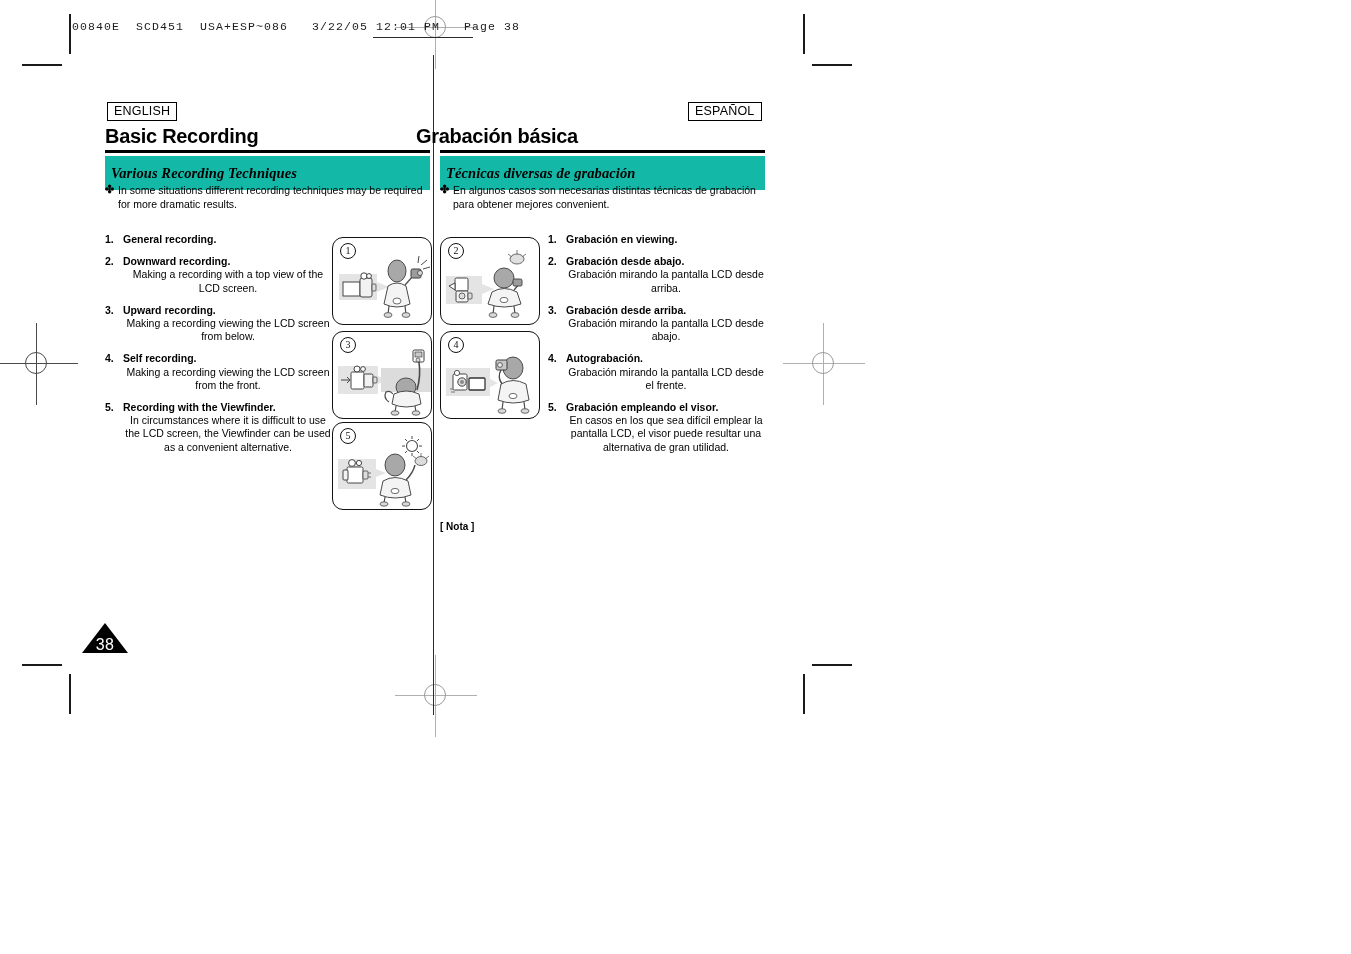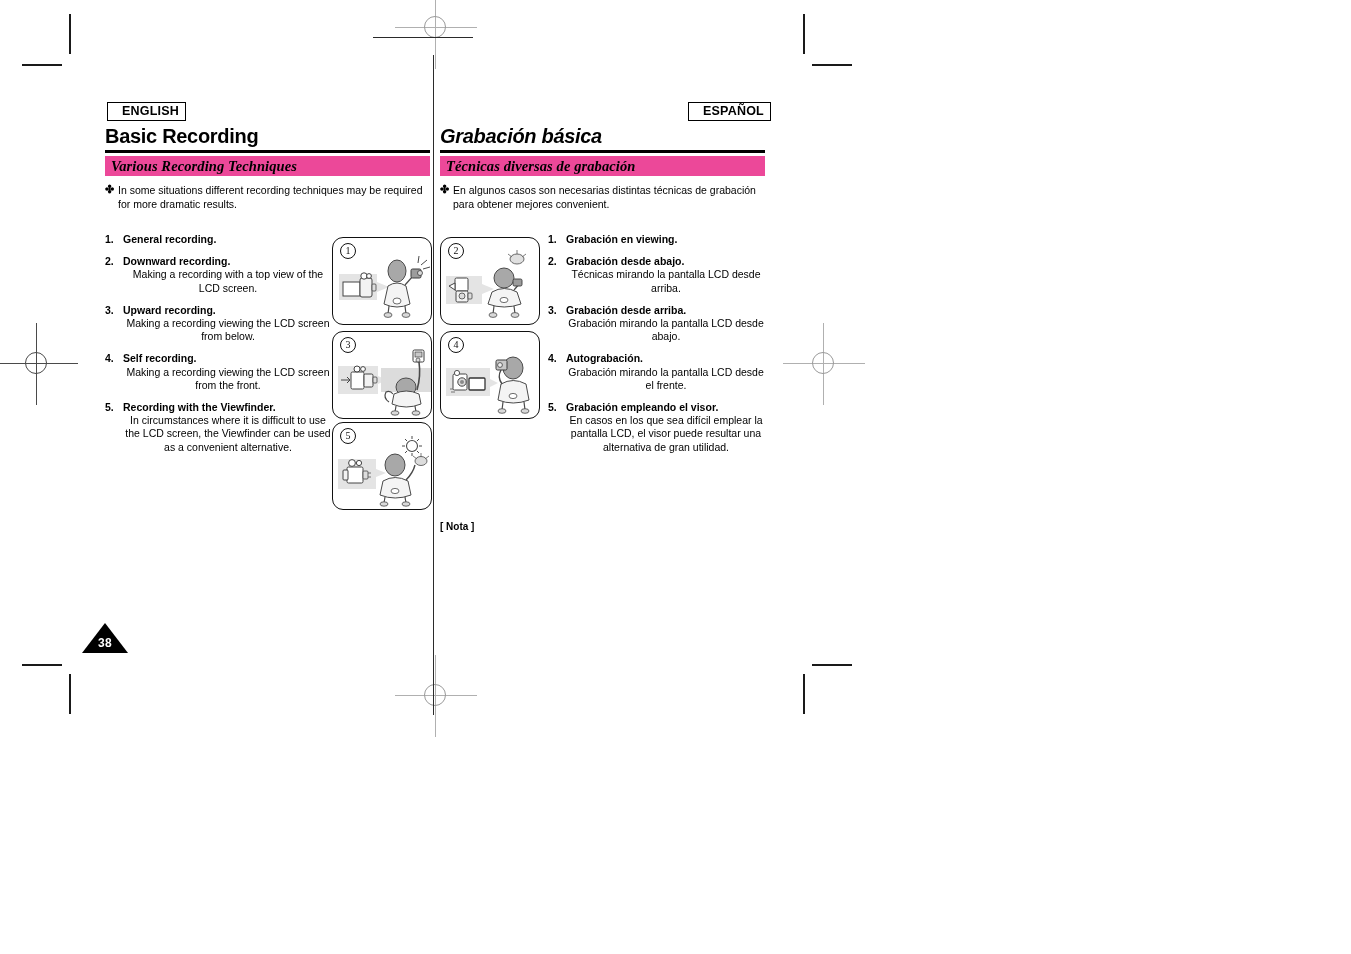--- a/index.html
+++ b/index.html
@@ -69,45 +69,45 @@
   .col-divider {
     position: absolute;
     left: 433px; top: 55px;
     width: 1px; height: 660px;
     background: #2b2b2b;
   }
 
   .lang-tag {
     position: absolute;
     border: 1.4px solid #000;
-    padding: 1px 6px 2px 14px;
+    padding: 1px 6px 2px 6px;
     font-size: 12.5px;
-    font-weight: bold;
+    font-weight: normal;
     letter-spacing: 0.2px;
     line-height: 14px;
     background: #fff;
   }
 
   .page-title {
     position: absolute;
     font-size: 20px;
     font-weight: bold;
     letter-spacing: -0.3px;
   }
 
   .title-rule {
     position: absolute;
     height: 2.5px;
     background: #000;
   }
 
   .section-bar {
     position: absolute;
-    height: 20px;
-    background: #ec4899;
+    height: 34px;
+    background: #14b8a6;
     display: flex;
     align-items: center;
   }
   .section-bar span {
     font-family: "Liberation Serif", "DejaVu Serif", serif;
     font-style: italic;
     font-weight: bold;
     font-size: 14.5px;
     padding-left: 6px;
     letter-spacing: 0.1px;
@@ -174,22 +174,22 @@
     border-left: 23px solid transparent;
     border-right: 23px solid transparent;
     border-bottom: 30px solid #000;
   }
   .pagenum .pn {
     position: absolute;
     left: 0; top: 13px;
     width: 46px;
     text-align: center;
     color: #fff;
-    font-size: 12px;
-    font-weight: bold;
+    font-size: 16px;
+    font-weight: normal;
     letter-spacing: 0.3px;
   }
 
   
   .illus {
     position: absolute;
     width: 100px; height: 88px;
     border: 1.6px solid #111;
     border-radius: 11px;
     background: #fff;
@@ -242,20 +242,21 @@
     <div class="vl"></div>
       <div class="hl"></div>
       <div class="circ"></div>
   </div>
   <div class="regmark light" style="left:413px; top:5px;">
     <div class="vl"></div>
       <div class="hl"></div>
       <div class="circ"></div>
   </div>
 
+  <div class="slug">00840E  SCD451  USA+ESP~086   3/22/05 12:01 PM   Page 38</div>
   <div class="slug-rule"></div>
 
   <div class="col-divider"></div>
 
   <div class="lang-tag" style="left:107px; top:102px;">ENGLISH</div>
   <div class="page-title" style="left:105px; top:125px;">Basic Recording</div>
   <div class="title-rule" style="left:105px; top:150px; width:325px;"></div>
 
   <div class="section-bar" style="left:105px; top:156px; width:325px;">
     <span>Various Recording Techniques</span>
@@ -293,41 +294,41 @@
     </div>
   </div>
 
 
   <div class="pagenum" style="left:82px; top:623px;">
     <div class="tri"></div>
     <div class="pn">38</div>
   </div>
 
   <div class="lang-tag" style="left:688px; top:102px;">ESPAÑOL</div>
-  <div class="page-title" style="left:440px; top:125px;font-style:italic;">Grabación básica</div>
+  <div class="page-title" style="left:416px; top:125px;">Grabación básica</div>
   <div class="title-rule" style="left:440px; top:150px; width:325px;"></div>
 
   <div class="section-bar" style="left:440px; top:156px; width:325px;">
     <span>Técnicas diversas de grabación</span>
   </div>
 
   <div class="intro" style="left:440px; top:183px; width:320px;">
     <span class="bullet">✤</span>
     <span class="txt">En algunos casos son necesarias distintas técnicas de grabación para obtener mejores convenient.</span>
   </div>
 
   <div class="numlist" style="left:548px; top:233px; width:218px;">
     <div class="numitem" style="margin-bottom:9px;">
       <span class="num">1.</span>
       <span class="head">Grabación en viewing.</span>
     </div>
     <div class="numitem" style="margin-bottom:9px;">
       <span class="num">2.</span>
       <span class="head">Grabación desde abajo.</span>
-      <span class="body">Técnicas mirando la pantalla LCD desde arriba.</span>
+      <span class="body">Grabación mirando la pantalla LCD desde arriba.</span>
     </div>
     <div class="numitem" style="margin-bottom:9px;">
       <span class="num">3.</span>
       <span class="head">Grabación desde arriba.</span>
       <span class="body">Grabación mirando la pantalla LCD desde abajo.</span>
     </div>
     <div class="numitem" style="margin-bottom:9px;">
       <span class="num">4.</span>
       <span class="head">Autograbación.</span>
       <span class="body">Grabación mirando la pantalla LCD desde el frente.</span>

